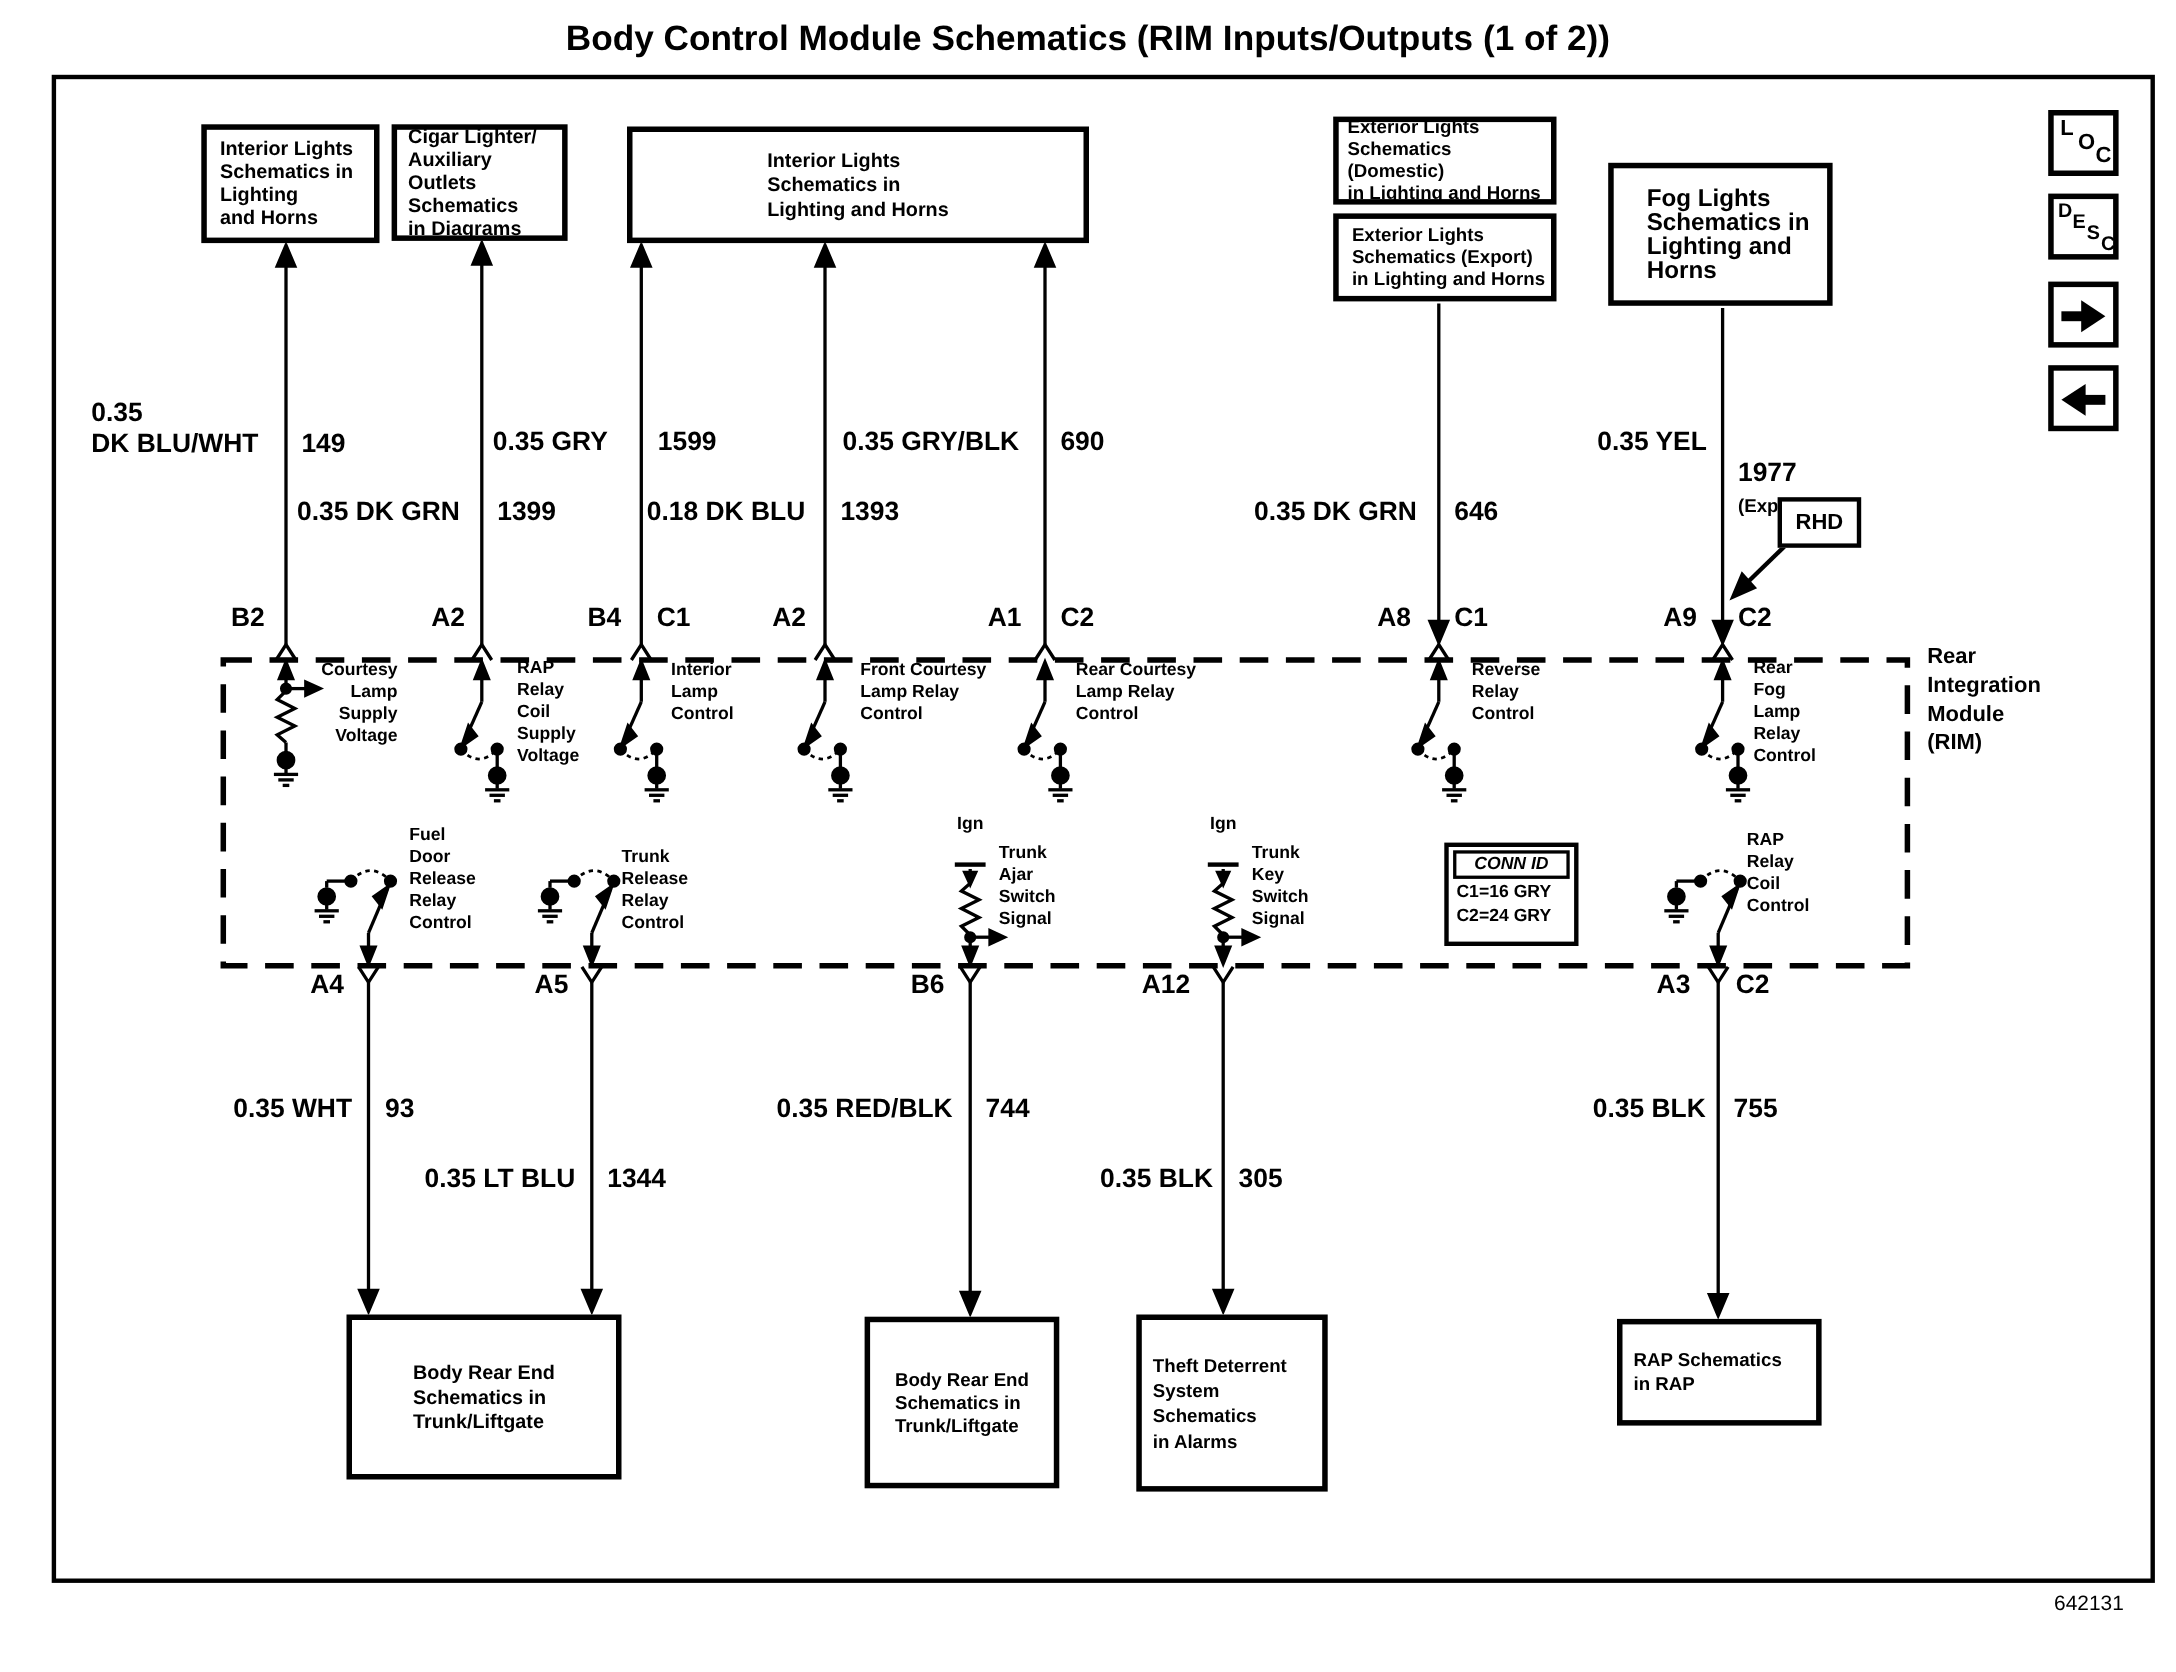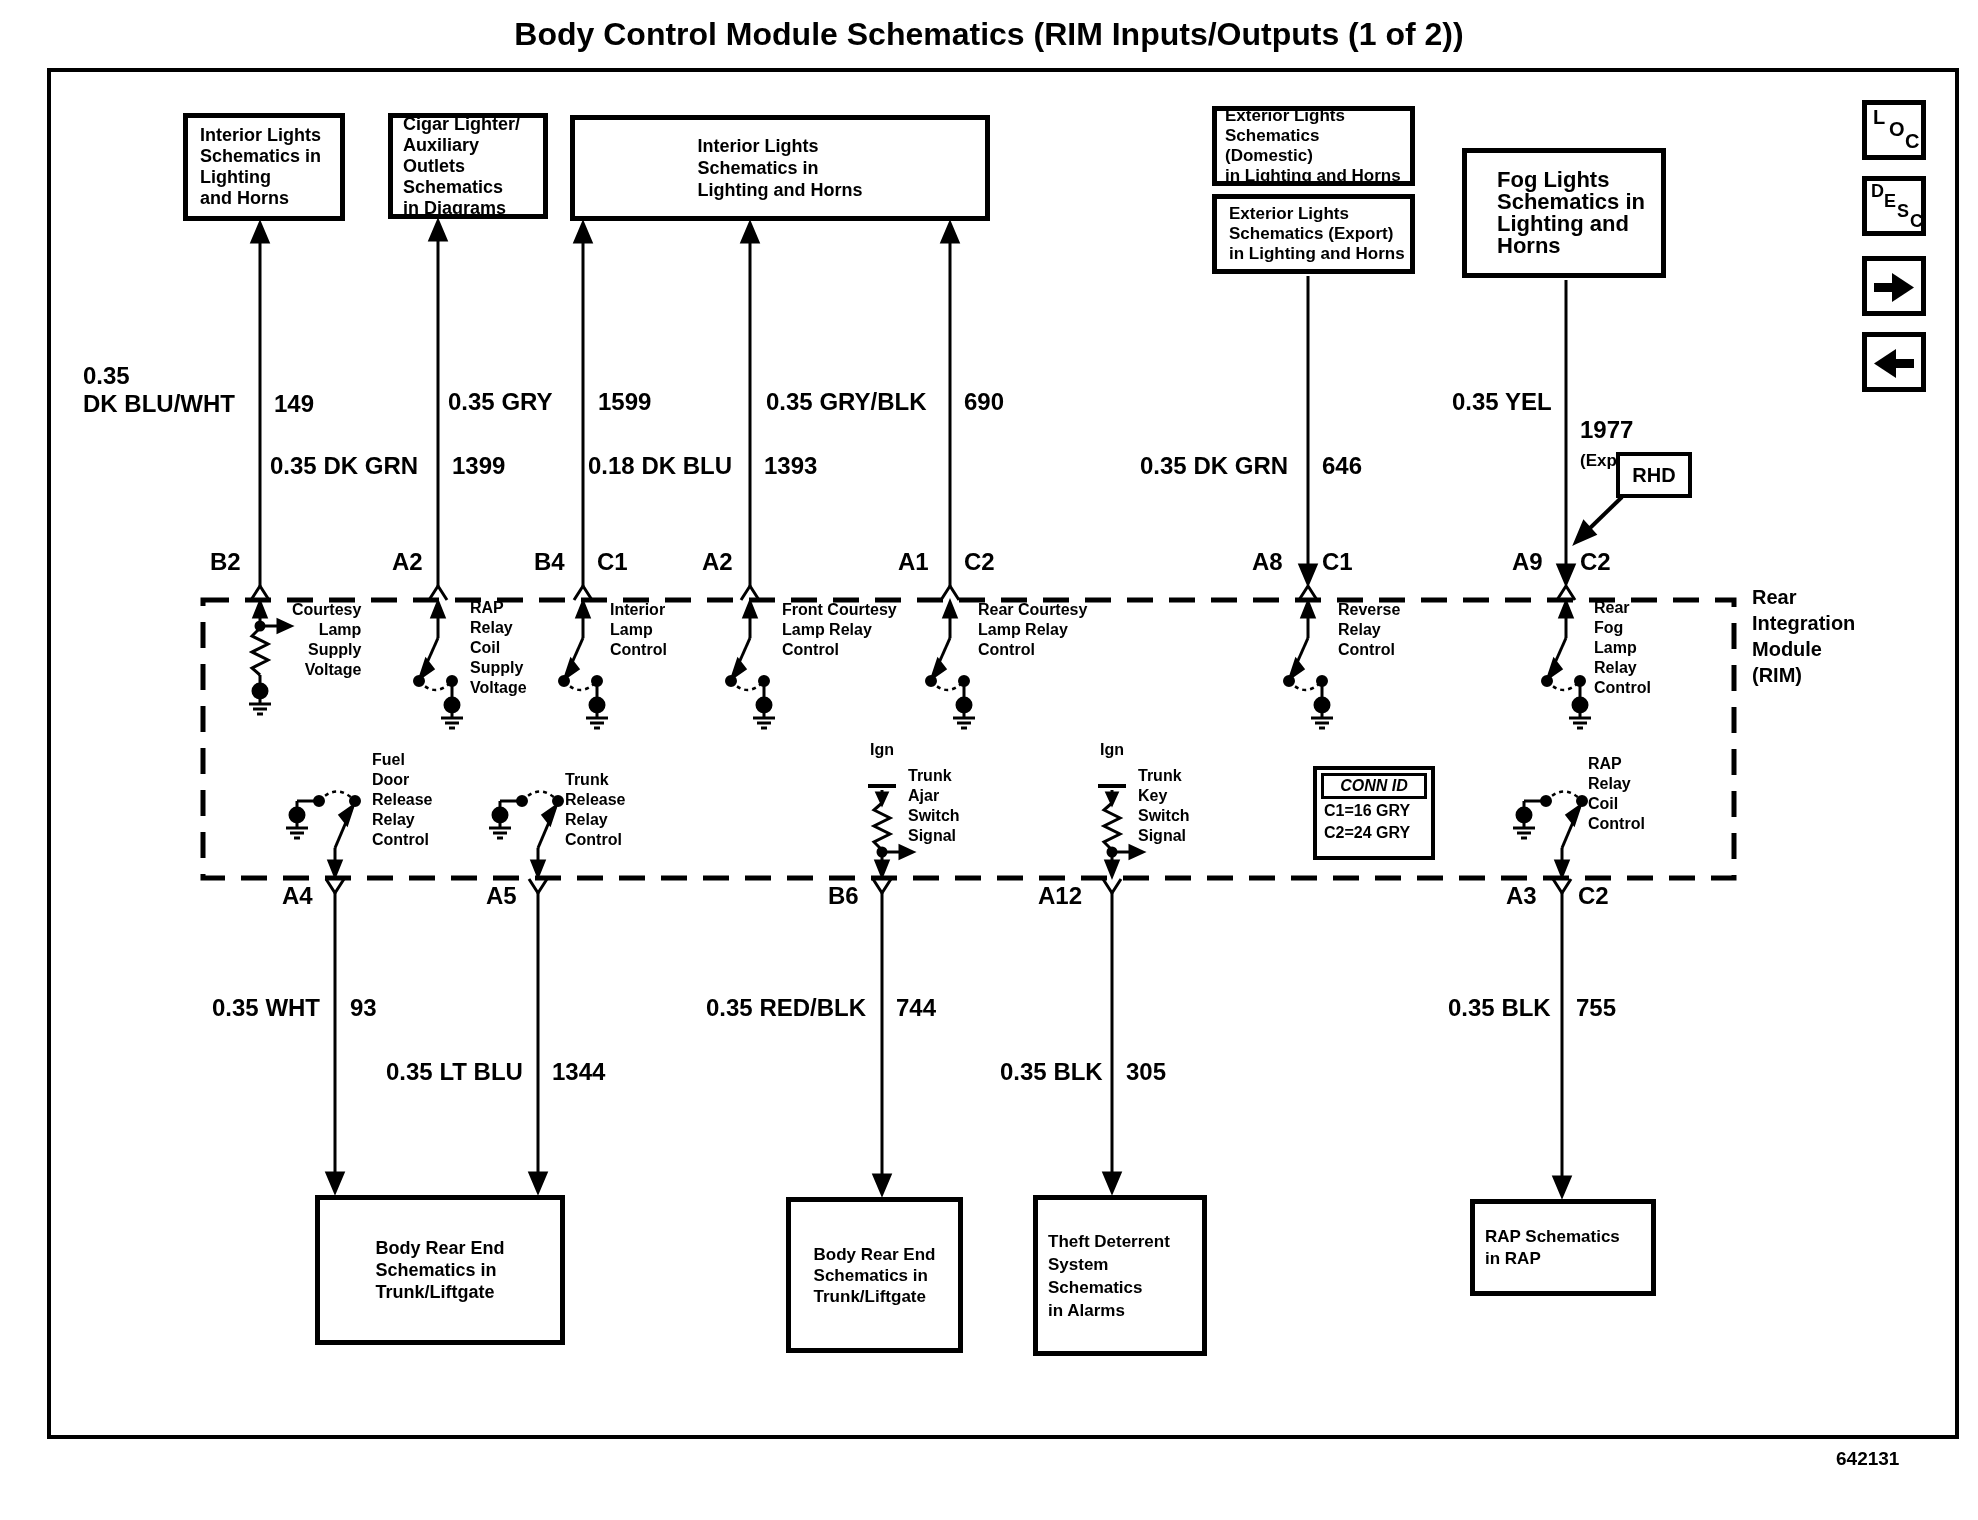--- a/index.html
+++ b/index.html
@@ -2,22 +2,22 @@
 <html><head>
 <meta charset="utf-8">
 <style>
   html,body{margin:0;padding:0;background:#fff;}
   .canvas{position:relative;width:1978px;height:1520px;background:#fff;
           font-family:"Liberation Sans",sans-serif;color:#000;overflow:hidden;}
   .title{position:absolute;left:0;top:16px;width:1978px;text-align:center;
          font-size:32px;font-weight:bold;letter-spacing:0px;}
   .frame{position:absolute;left:47px;top:68px;width:1912px;height:1371px;
          border:4px solid #000;box-sizing:border-box;}
-  .fig{position:absolute;left:1836px;top:1448px;width:126px;text-align:left;
-       font-size:19px;font-weight:bold;}
+  .fig{position:absolute;left:1836px;top:1448px;width:126px;text-align:center;
+       font-size:19px;font-weight:normal;}
   svg.layer{position:absolute;left:0;top:0;}
   .refbox{position:absolute;border:5px solid #000;box-sizing:border-box;background:#fff;
           display:flex;align-items:center;font-weight:bold;white-space:pre-line;}
   .refbox .bt{display:block;}
   .ctr{justify-content:center;}
   .lbl{position:absolute;font-weight:bold;white-space:pre-line;}
   .f24{font-size:24px;line-height:28px;}
   .f16{font-size:16px;line-height:20px;}
   .note{font-size:17px;font-weight:bold;}
   .rimname{font-size:20px;line-height:26px;font-weight:bold;}
@@ -162,21 +162,21 @@
       <polygon points="1576,542 1594,534 1584,523"></polygon>
     </g>
   </svg>
 
   <div class="refbox" style="left:183px;top:113px;width:162px;height:108px;font-size:18px;line-height:21px;padding-left:12px;">
     <span class="bt">Interior Lights
 Schematics in
 Lighting
 and Horns</span>
   </div>
-  <div class="refbox" style="left:388px;top:113px;width:160px;height:106px;font-size:18px;line-height:21px;padding-left:10px;align-items:center;">
+  <div class="refbox" style="left:356px;top:113px;width:160px;height:106px;font-size:18px;line-height:21px;padding-left:10px;align-items:center;">
     <span class="bt">Cigar Lighter/
 Auxiliary Outlets
 Schematics
 in Diagrams</span>
   </div>
   <div class="refbox ctr" style="left:570px;top:115px;width:420px;height:106px;font-size:18px;line-height:22px;">
     <span class="bt">Interior Lights
 Schematics in
 Lighting and Horns</span>
   </div>

